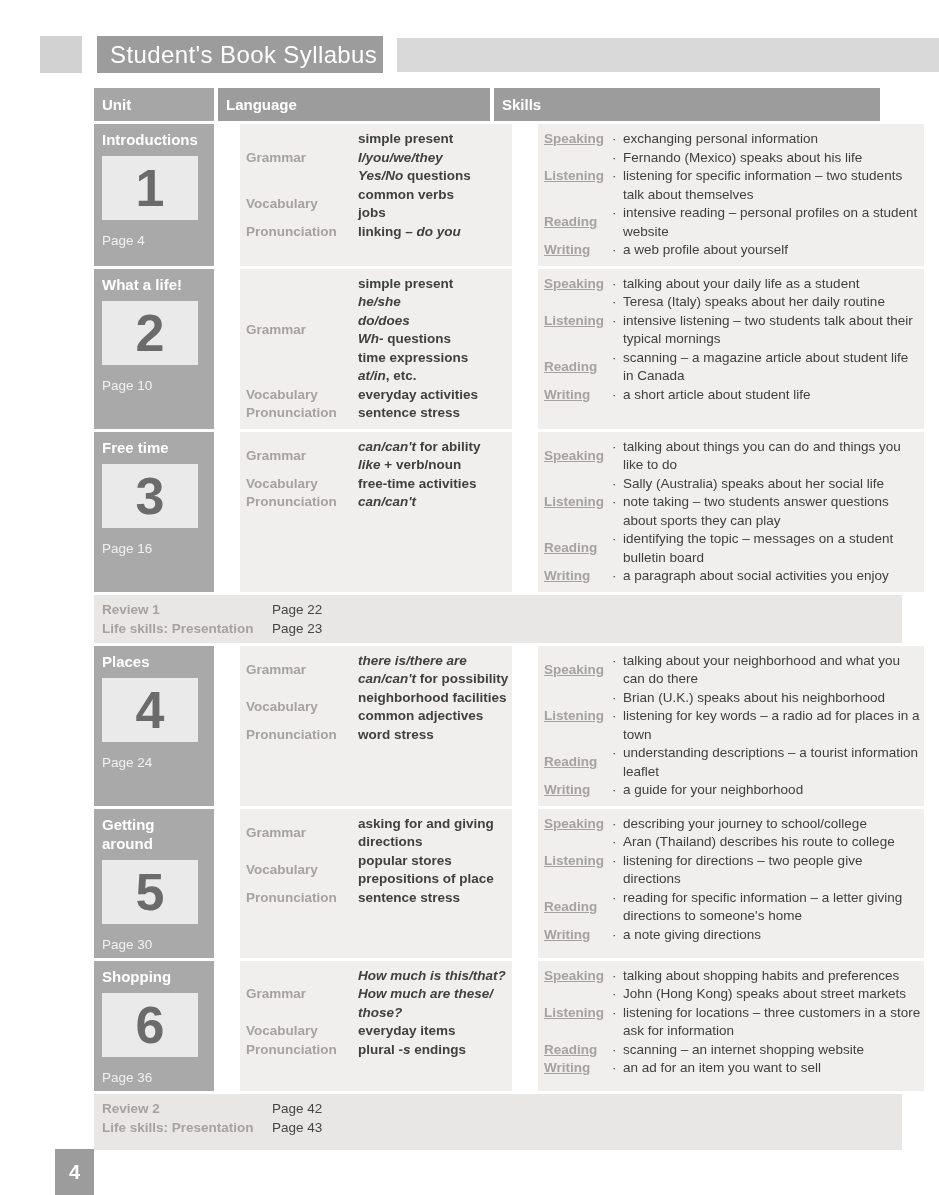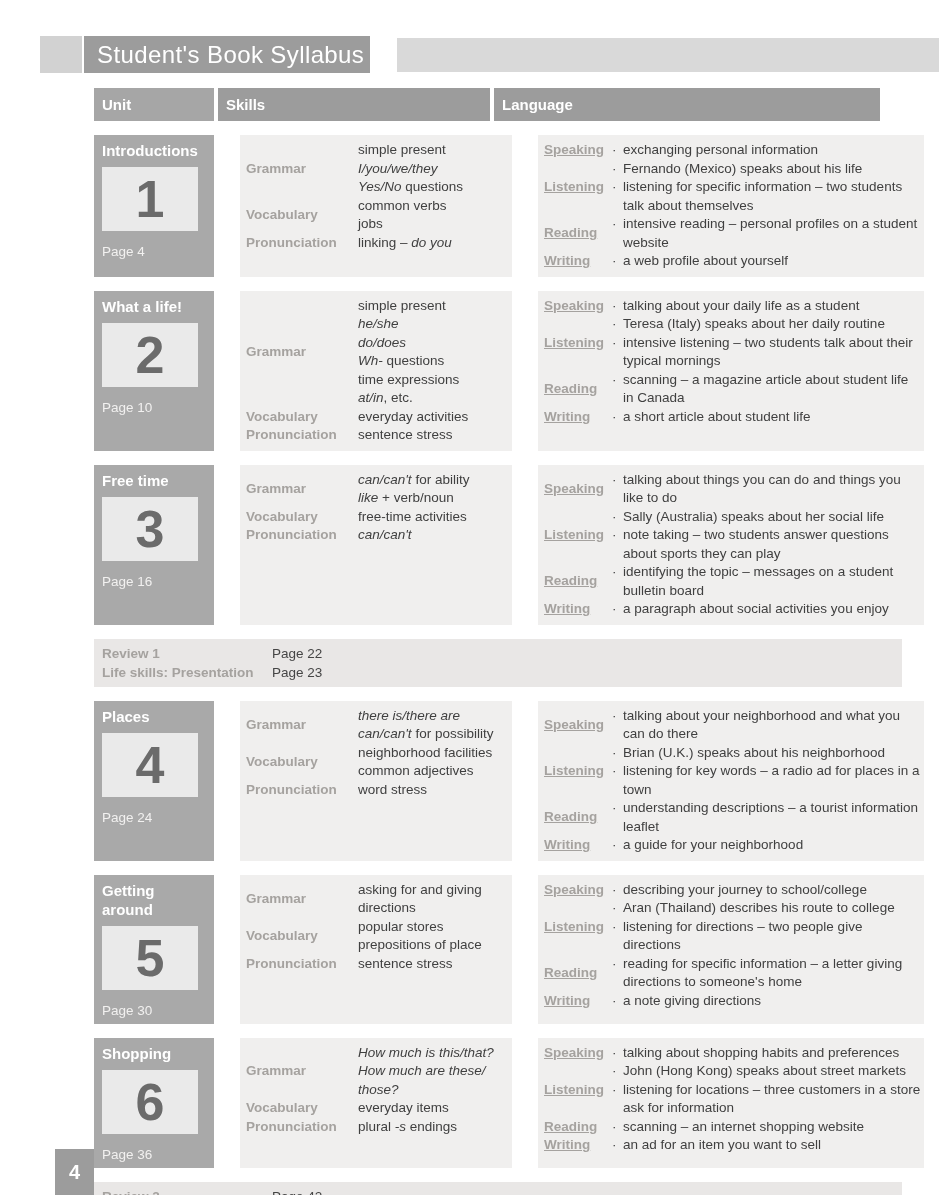--- a/index.html
+++ b/index.html
@@ -1,42 +1,42 @@
 <!DOCTYPE html>
 <html><head>
 <meta charset="utf-8">
 <style>
   * { margin:0; padding:0; box-sizing:border-box; }
   html,body { background:#ffffff; }
   body { font-family:"Liberation Sans","DejaVu Sans",sans-serif; }
   .page { position:relative; width:939px; height:1195px; background:#ffffff; overflow:hidden; }
 
   .corner-square { position:absolute; left:40px; top:36px; width:42px; height:37px; background:#d2d2d2; }
-  .title-bar { position:absolute; left:84px; top:36px; width:286px; height:37px; background:#9c9c9c;
+  .title-bar { position:absolute; left:97px; top:36px; width:286px; height:37px; background:#9c9c9c;
                color:#ffffff; font-size:24px; font-weight:400; line-height:37px; padding-left:13px; letter-spacing:.4px; }
   .title-ext { position:absolute; left:397px; top:38px; right:0; height:34px; background:#d9d9d9; }
 
   .syllabus { position:absolute; left:94px; top:88px; width:808px; }
   .t-head, .unit-row { display:grid; grid-template-columns:120px 272px 386px; column-gap:4px; }
   .t-head { height:33px; }
   .th { color:#ffffff; font-size:15px; font-weight:700; line-height:33px; padding-left:8px; background:#9c9c9c; }
   .th.unit { background:#a6a6a6; }
-  .row-wrap { margin-top:14px;gap:26px; }
+  .row-wrap { margin-top:3px;gap:26px; }
 
   .unit-cell { background:#a9a9a9; padding:6px 8px; color:#ffffff; }
   .unit-name { font-size:15px; font-weight:700; line-height:19px; }
   .unit-box { width:96px; height:64px; background:#eaeaea; margin-top:7px;
               display:flex; align-items:center; justify-content:center; }
   .unit-number { font-size:52px; font-weight:700; color:#6b6b6b; line-height:1; }
   .unit-page { margin-top:13px; font-size:13.5px; color:#f2f1f0; }
 
   .lang-cell, .skills-cell { background:#f0efee; padding:6px 2px 6px 6px; }
   .lang-group, .skill-group { display:flex; align-items:center; }
   .group-label { flex:0 0 112px; color:#a5a29f; font-weight:700; font-size:13.5px; line-height:18.5px; }
-  .lang-lines { flex:1; }
+  .lang-lines { flex:1;font-weight:bold; }
   .lang-line { font-size:13.5px; line-height:18.5px; color:#404040; }
   .skill-label { flex:0 0 66px; color:#a5a29f; font-weight:700; font-size:13.5px; line-height:18.5px;text-decoration:underline; }
   .skill-items { flex:1; }
   .skill-item { position:relative; padding-left:13px; font-size:13.5px; line-height:18.5px; color:#404040; }
   .skill-item .bullet { position:absolute; left:2px; top:0; }
 
   .review-row { background:#e9e7e6; padding:5px 0 5px 8px; }
   .review-line { display:flex; font-size:13.5px; line-height:19px; }
   .review-label { flex:0 0 170px; color:#a5a29f; font-weight:700; }
   .review-page { color:#454545; }
@@ -49,22 +49,22 @@
 <body>
 
 <div class="page">
   <div class="corner-square"></div>
   <div class="title-bar">Student's Book Syllabus</div>
   <div class="title-ext"></div>
 
   <div class="syllabus">
     <div class="t-head">
       <div class="th unit">Unit</div>
+      <div class="th">Language</div>
       <div class="th">Skills</div>
-      <div class="th">Language</div>
     </div>
     <div id="rows">
   <div class="unit-row row-wrap" style="min-height: 135px;">
     <div class="unit-cell">
       <div class="unit-name">Introductions</div>
       <div class="unit-box">
         <div class="unit-number">1</div>
       </div>
       <div class="unit-page">Page 4</div>
     </div>

